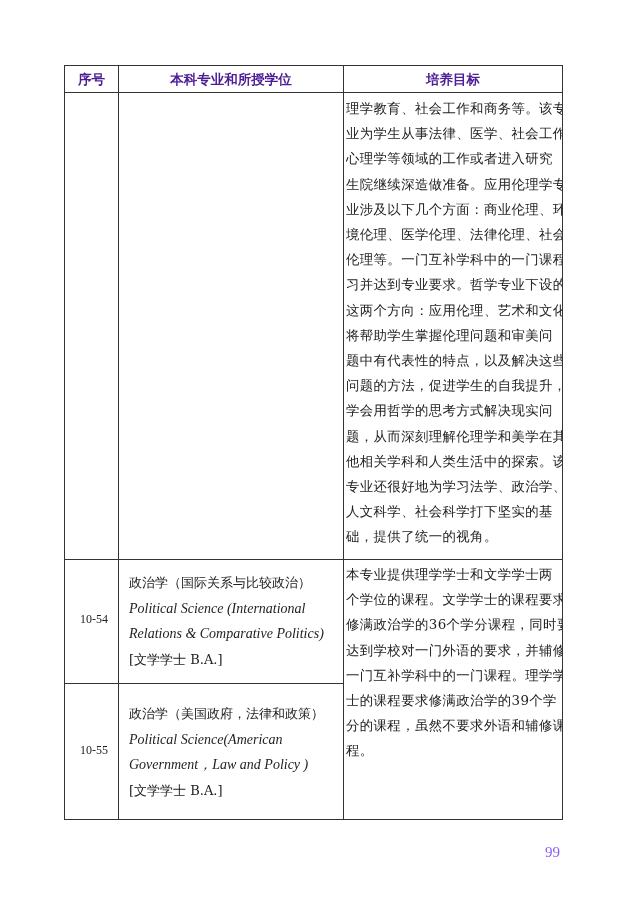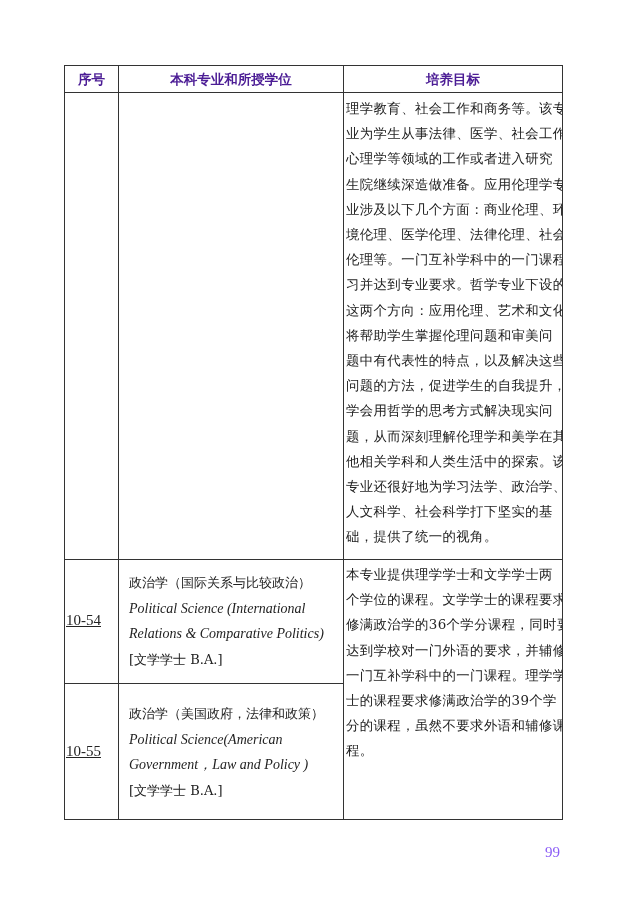--- a/index.html
+++ b/index.html
@@ -8,22 +8,22 @@
     .tbl { position: absolute; left: 64px; top: 65px; width: 499px; height: 755px;
            border: 1.5px solid #333; box-sizing: border-box; }
     .vline { position: absolute; top: 0; bottom: 0; width: 0; border-left: 1.5px solid #333; }
     .hline { position: absolute; height: 0; border-top: 1.5px solid #333; }
     .hdr { position: absolute; top: 0; height: 27px; line-height: 27px; text-align: center;
            font-family: "DejaVu Sans", "Liberation Sans", sans-serif; font-weight: bold;
            font-size: 13.5px; color: #4c1d95; }
     .goal { position: absolute; left: 281px; width: 216px; font-size: 13.4px;
             line-height: 25.2px; color: #222; word-break: break-all; letter-spacing: 0.4px; }
     .goal div { white-space: nowrap; overflow: hidden; }
-    .num { position: absolute; left: 0; width: 54px; font-family: "Liberation Serif", serif;
-           font-size: 15px; padding-left: 1px; text-decoration: underline; }
+    .num { position: absolute; left: 14px; width: 54px; font-family: "Liberation Serif", serif;
+           font-size: 12px; padding-left: 1px; }
     .major { position: absolute; left: 56px; width: 220px; font-size: 13px; line-height: 25.5px; margin-left: 8px; }
     .major .en { font-family: "Liberation Serif", serif; font-size: 14px; font-style: italic; }
     .pagenum { position: absolute; left: 545px; top: 844px; font-family: "Liberation Serif", serif;
                font-size: 15px; color: #8b5cf6; }
   </style>
 </head>
 <body>
 
 <div class="tbl">
 

